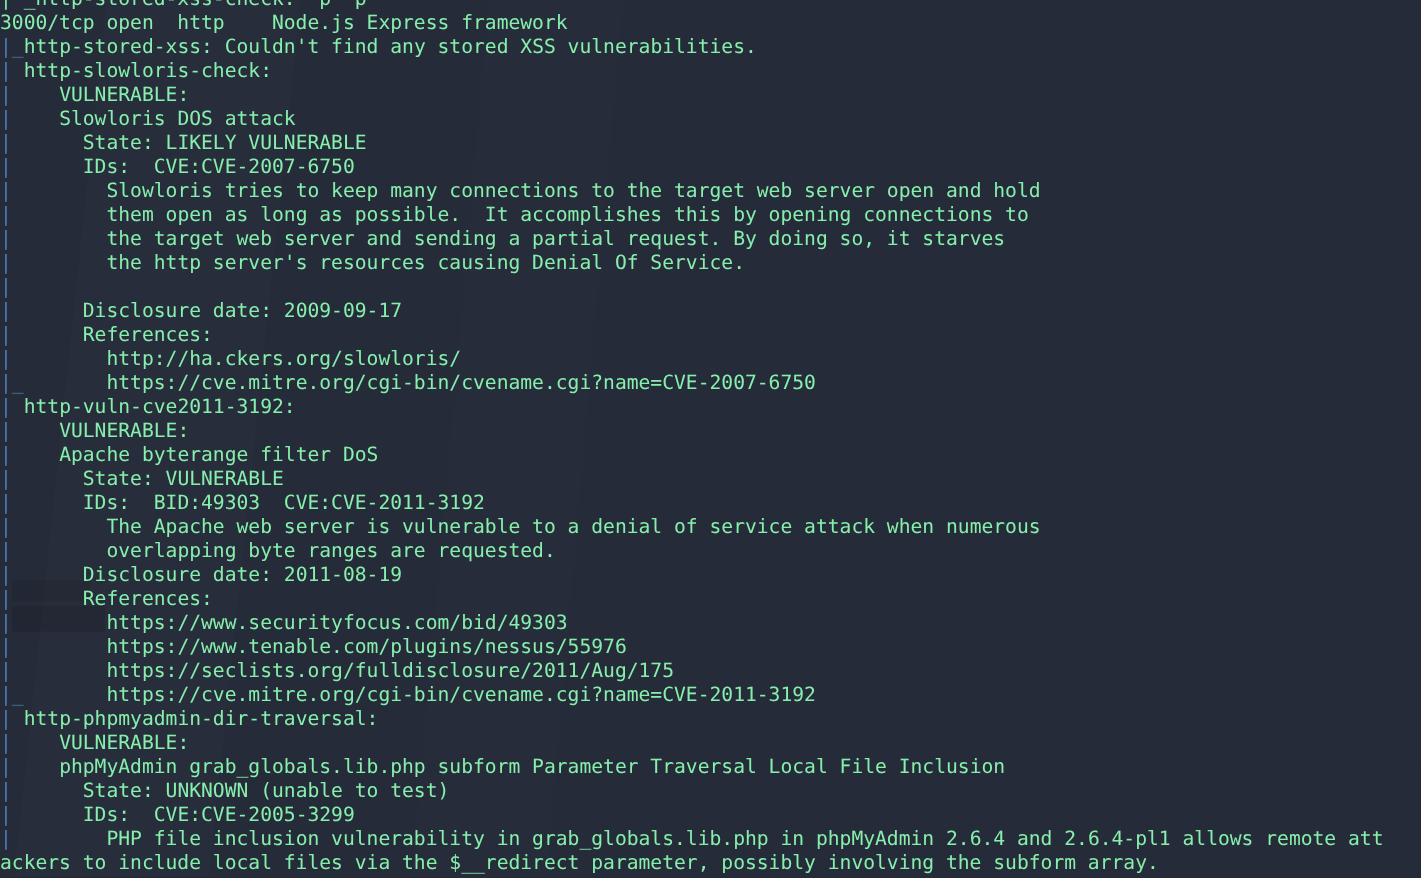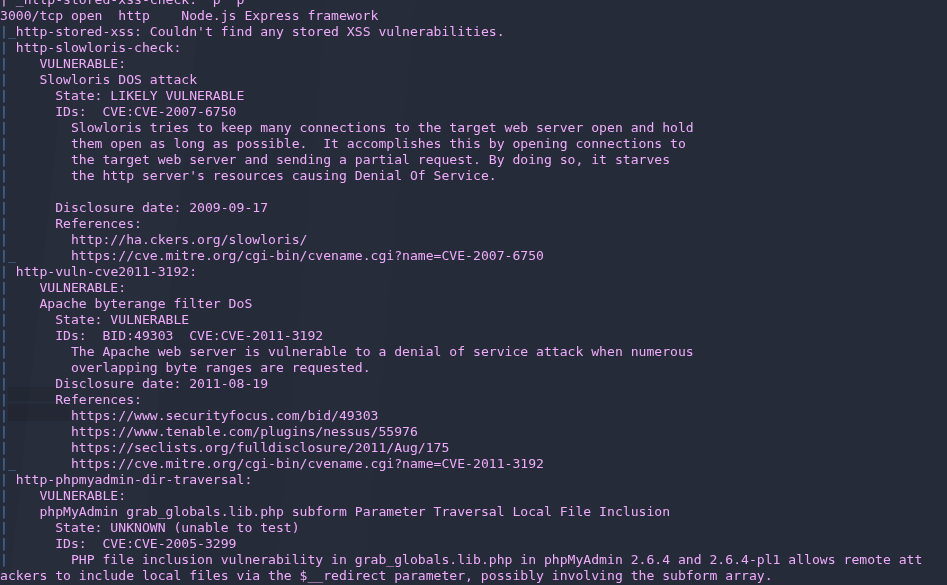--- a/index.html
+++ b/index.html
@@ -58,21 +58,21 @@
   .line {
     height: 16px;
     white-space: pre;
     font-family: "DejaVu Sans Mono", "Liberation Mono", monospace;
   }
   
   .gutter {
     color: #4f7ab0;
   }
   .txt {
-    color: #f0abfc;
+    color: #86efac;
   }
   .clipped-top {
     height: 8px;
     overflow: hidden;
     position: relative;
   }
   .clipped-top .line {
     position: relative;
     top: -8px;
   }

